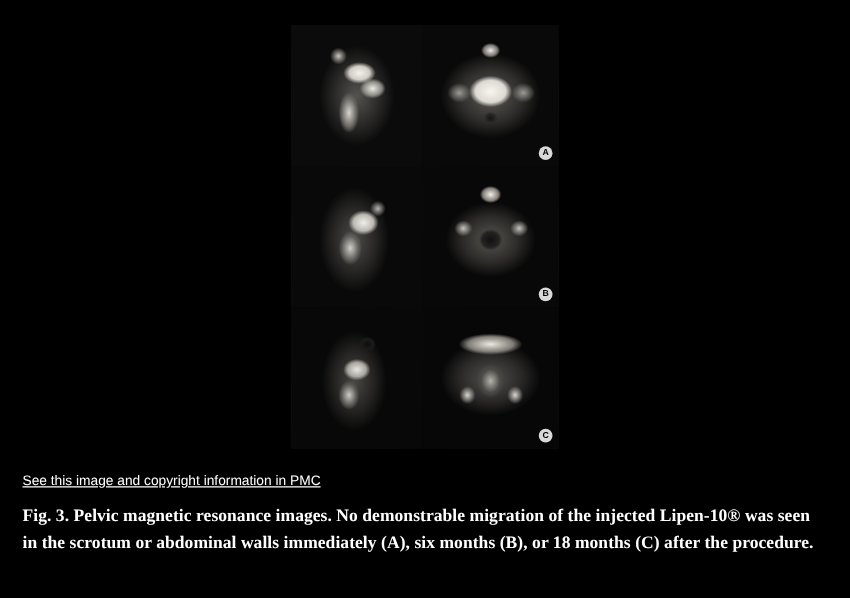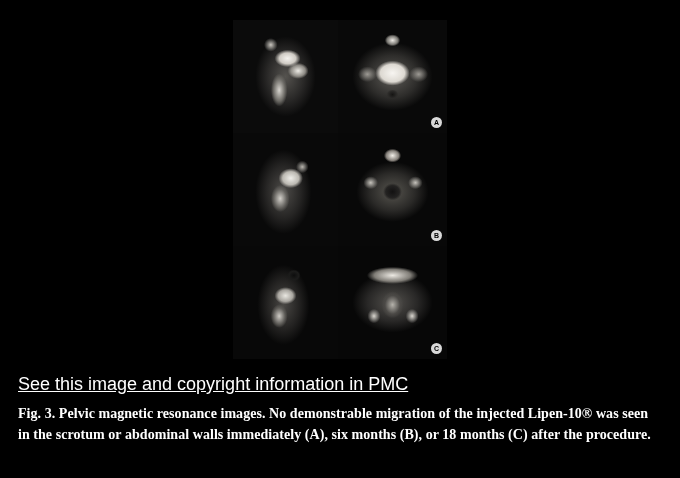--- a/index.html
+++ b/index.html
@@ -123,21 +123,21 @@
   
   .caption-block {
     position: absolute;
     left: 18px;
     top: 375px;
     width: 644px;
   }
   .pmc-link {
     display: inline-block;
     color: #ffffff;
-    font-size: 18px;
+    font-size: 11px;
     text-decoration: underline;
     font-family: "Liberation Sans", sans-serif;
     line-height: 18px;
     cursor: pointer;
   }
   .caption-text {
     margin-top: 9px;
     color: #ffffff;
     font-size: 14px;
     font-weight: bold;

